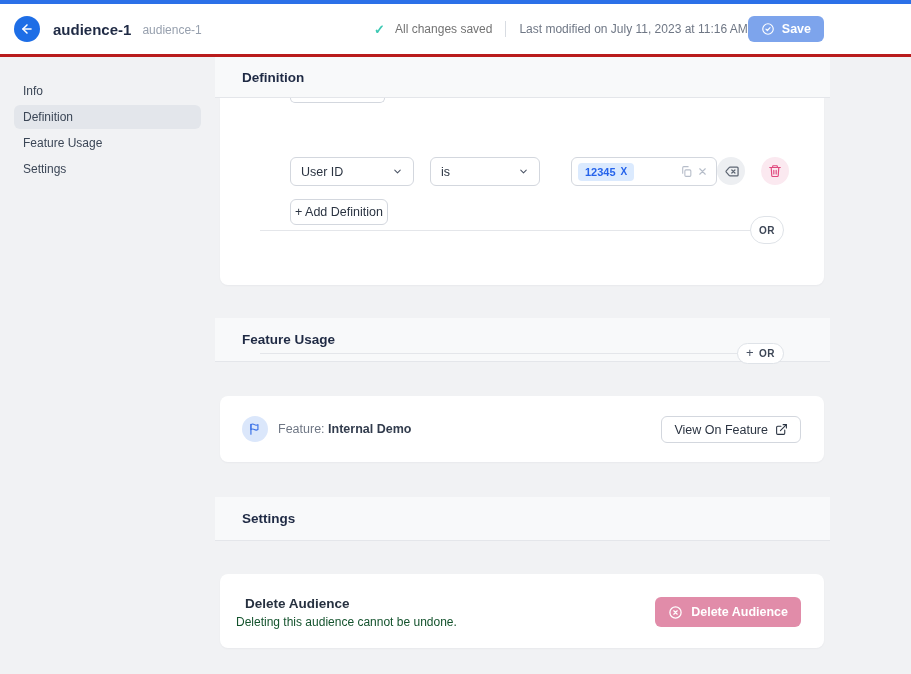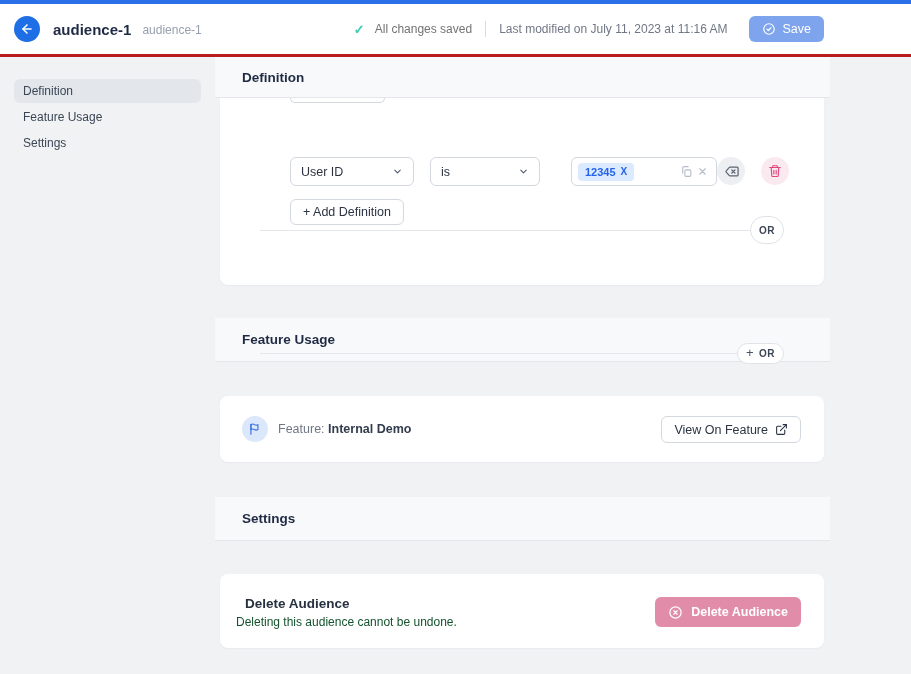--- a/index.html
+++ b/index.html
@@ -22,24 +22,24 @@
   }
   .app-title { font-size:15px; font-weight:700; color:#1f2a44; margin-left:13px; }
   .app-subtitle { font-size:12px; color:#97a0ae; margin-left:11px; margin-top:2px; }
   .header-right {
     position:absolute; right:87px; top:0; height:100%;
     display:flex; align-items:center;
   }
   .saved-check { color:#3ec9b4; font-size:13px; font-weight:700; margin-right:10px; }
   .saved-text { font-size:12px; color:#737373; }
   .hdr-divider { width:1px; height:16px; background:#d8dce2; margin:0 13px; }
-  .modified-text { font-size:12px; color:#6f7785; margin-right:21px; }
+  .modified-text { font-size:12px; color:#6f7785; }
   .save-btn {
     background:#7da4ec; color:#fff; border:none; border-radius:6px;
-    height:26px; padding:0 13px; font-size:12.5px; font-weight:400;
+    height:26px; padding:0 13px; font-size:12.5px; font-weight:700;
     display:flex; align-items:center; gap:7px; cursor:pointer;
     font-family:"Liberation Sans", sans-serif;
   }
   .layout { display:flex; height:617px; }
   .sidebar { width:215px; flex:0 0 215px; padding:22px 14px 0 14px; }
   .side-item {
     height:24px; display:flex; align-items:center; padding:0 9px;
     font-size:12px; color:#3b4656; border-radius:6px; margin-bottom:2px;
     cursor:pointer;
   }
@@ -104,21 +104,21 @@
   }
   .tag .tag-x { font-size:10px; font-weight:700; cursor:pointer; }
   .input-icons { margin-left:auto; display:flex; align-items:center; gap:4px; color:#b6bdc9; }
   .round-btn {
     position:absolute; width:28px; height:28px; border-radius:50%;
     display:flex; align-items:center; justify-content:center; cursor:pointer; border:none;
   }
   .backspace-btn { left:497px; background:#edeff2; color:#5d6673; }
   .trash-btn { left:541px; background:#fbe9f0; color:#e0487e; }
   .add-def-btn {
-    position:absolute; left:70px; top:101px; height:26px; padding:0 12px;
+    position:absolute; left:70px; top:101px; height:26px; padding:0 4px;
     background:#fff; border:1px solid #d3d7de; border-radius:6px;
     font-size:12.5px; color:#2b3442; cursor:pointer;
     font-family:"Liberation Sans", sans-serif;
   }
   
   .flag-circle {
     position:absolute; left:22px; top:20px; width:26px; height:26px;
     border-radius:50%; background:#dbe7fb; color:#3b72e8;
     display:flex; align-items:center; justify-content:center;
   }
@@ -165,20 +165,23 @@
           <circle cx="12" cy="12" r="9"></circle>
           <path d="M8.5 12.2l2.4 2.4 4.6-4.8"></path>
         </svg>
       <span>Save</span>
     </button>
   </div>
 </header>
 
 <div class="layout">
   <aside class="sidebar">
+    <div class="side-item">
+        <span>Info</span>
+      </div>
     <div class="side-item active">
         <span>Definition</span>
       </div>
     <div class="side-item">
         <span>Feature Usage</span>
       </div>
     <div class="side-item">
         <span>Settings</span>
       </div>
   </aside>

